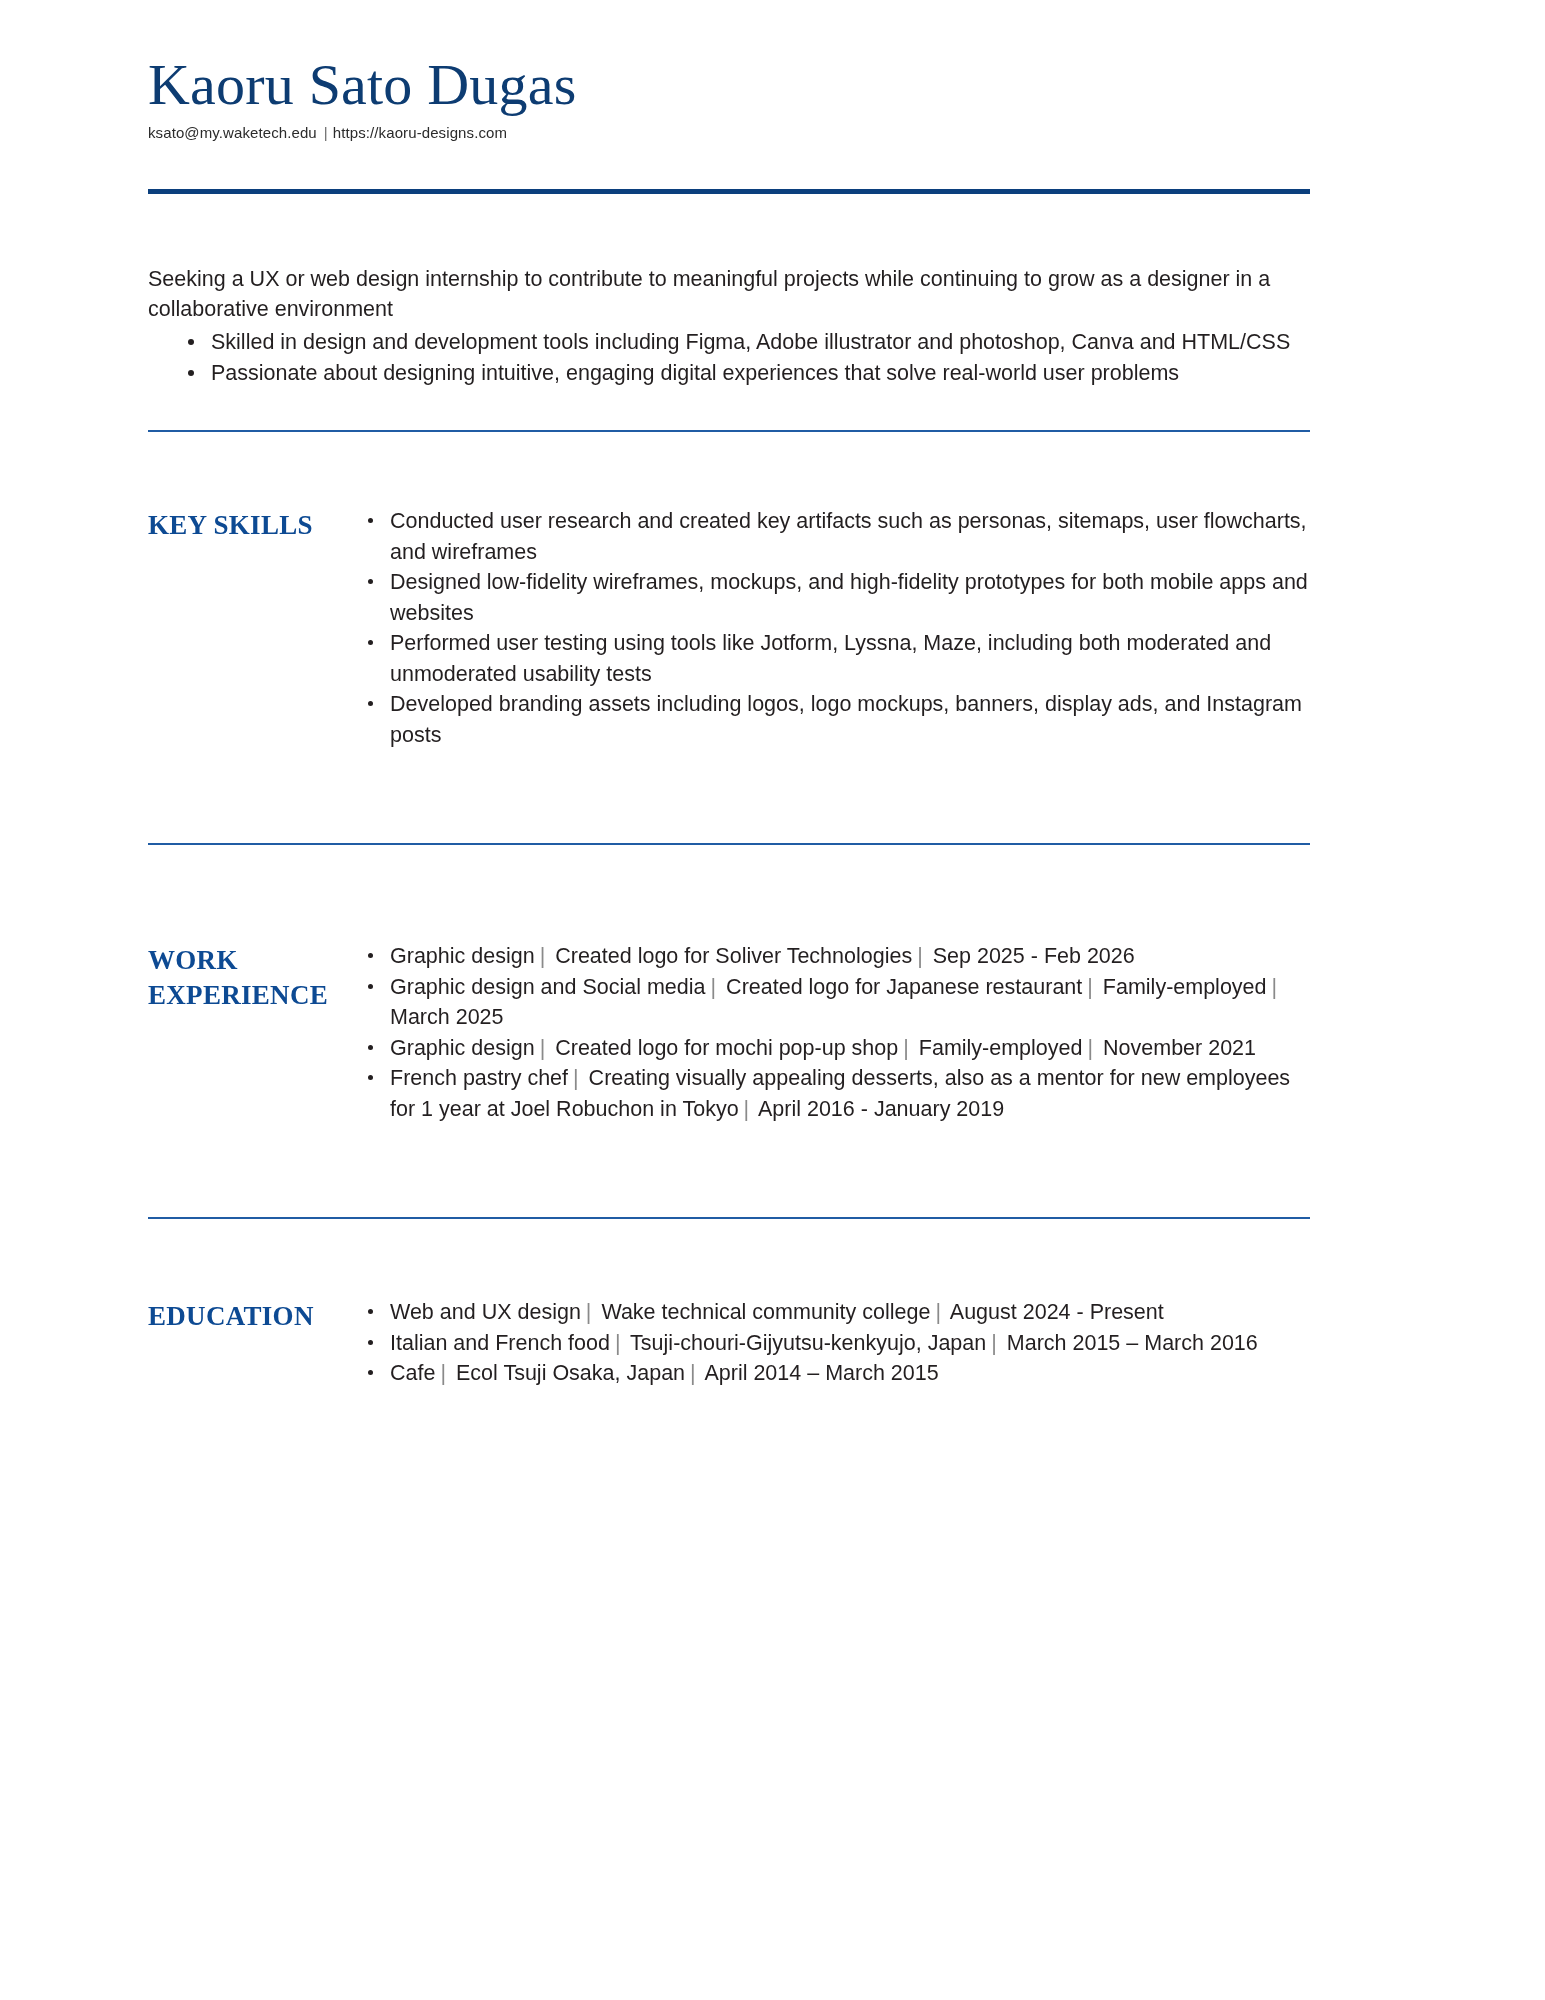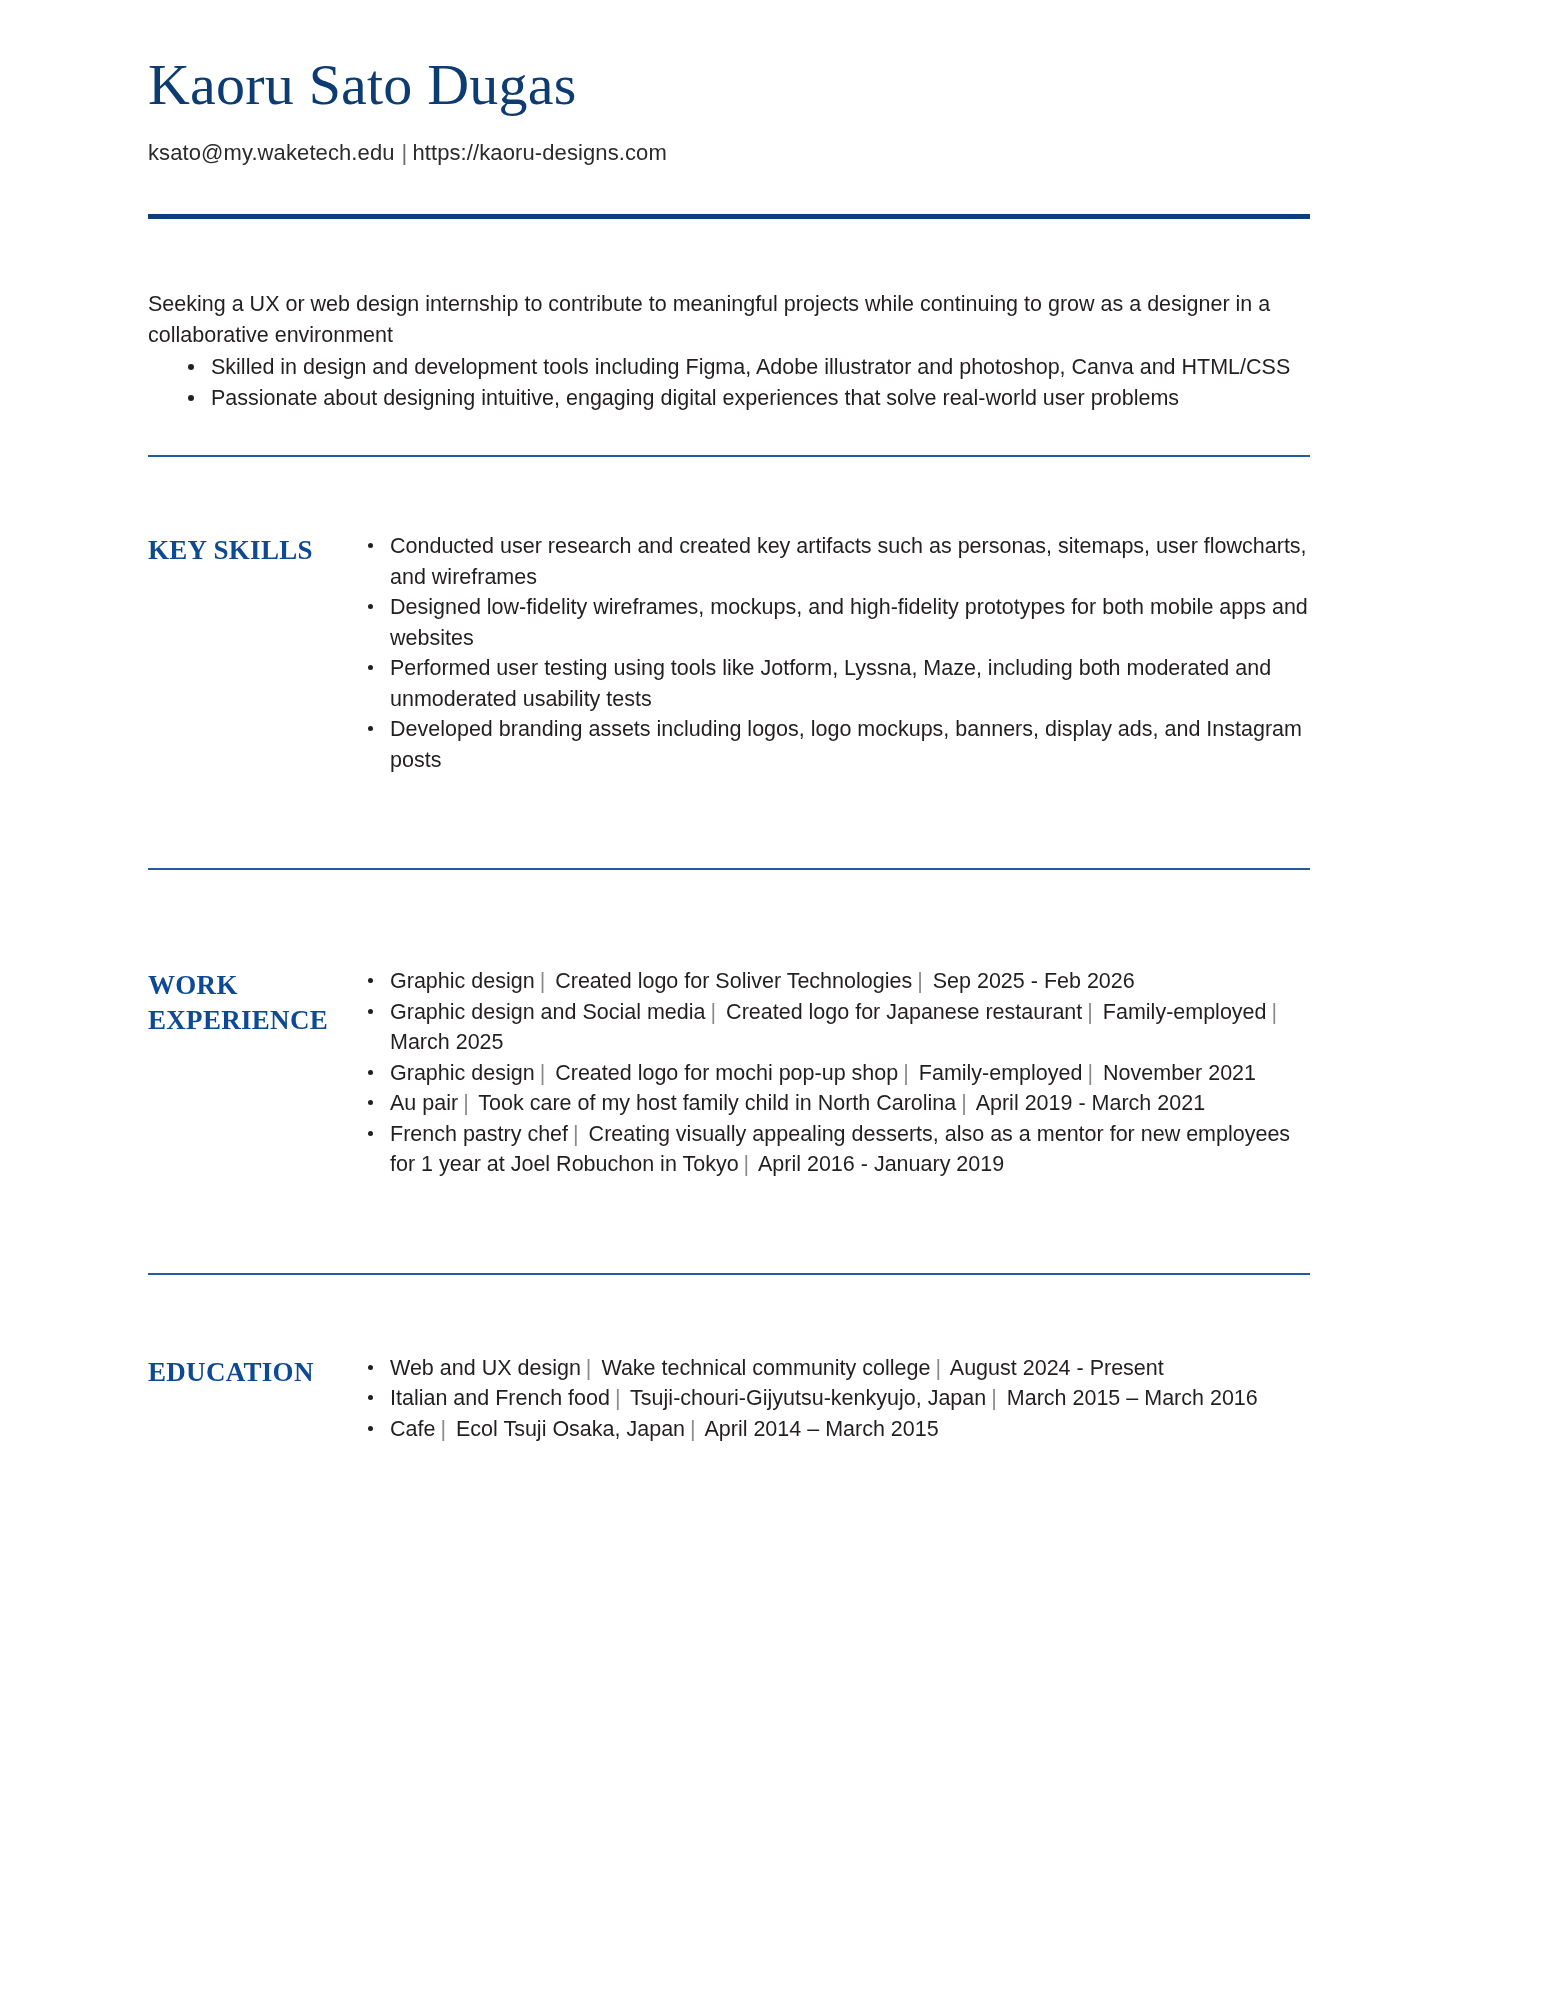--- a/index.html
+++ b/index.html
@@ -32,22 +32,22 @@
   .name {
     font-family: "Liberation Serif", serif;
     font-size: 58px;
     line-height: 1.06;
     color: #0d3c72;
     letter-spacing: 0.2px;
     margin: 0;
     font-weight: 400;
   }
   .contact {
-    margin-top: 24px;
-    font-size: 22px;
+    margin-top: 8px;
+    font-size: 15px;
     line-height: 1.3;
     color: #2b2b2b;
     letter-spacing: 0.1px;
     white-space: nowrap;
   }
   .contact .sep {
     color: #6b6b6b;
     padding: 0 5px 0 7px;
     font-weight: 300;
   }
@@ -190,21 +190,20 @@
   <div class="section">
     <div class="label">
       <div>WORK</div>
       <div>EXPERIENCE</div>
     </div>
     <div class="body">
       <ul class="bullets">
         <li>Graphic design<span class="pipe">|</span> Created logo for Soliver Technologies<span class="pipe">|</span> Sep 2025 - Feb 2026</li>
         <li>Graphic design and Social media<span class="pipe">|</span> Created logo for Japanese restaurant<span class="pipe">|</span> Family-employed<span class="pipe">|</span> March 2025</li>
         <li>Graphic design<span class="pipe">|</span> Created logo for mochi pop-up shop<span class="pipe">|</span> Family-employed<span class="pipe">|</span> November 2021</li>
-        <li>Au pair<span class="pipe">|</span> Took care of my host family child in North Carolina<span class="pipe">|</span> April 2019 - March 2021</li>
         <li>French pastry chef<span class="pipe">|</span> Creating visually appealing desserts, also as a mentor for new employees for 1 year at Joel Robuchon in Tokyo<span class="pipe">|</span> April 2016 - January 2019</li>
       </ul>
     </div>
   </div>
   <div class="gap-work-bottom"></div>
   <div class="rule-thin"></div>
 
   <div class="gap-edu-top"></div>
   <div class="section">
     <div class="label">EDUCATION</div>

